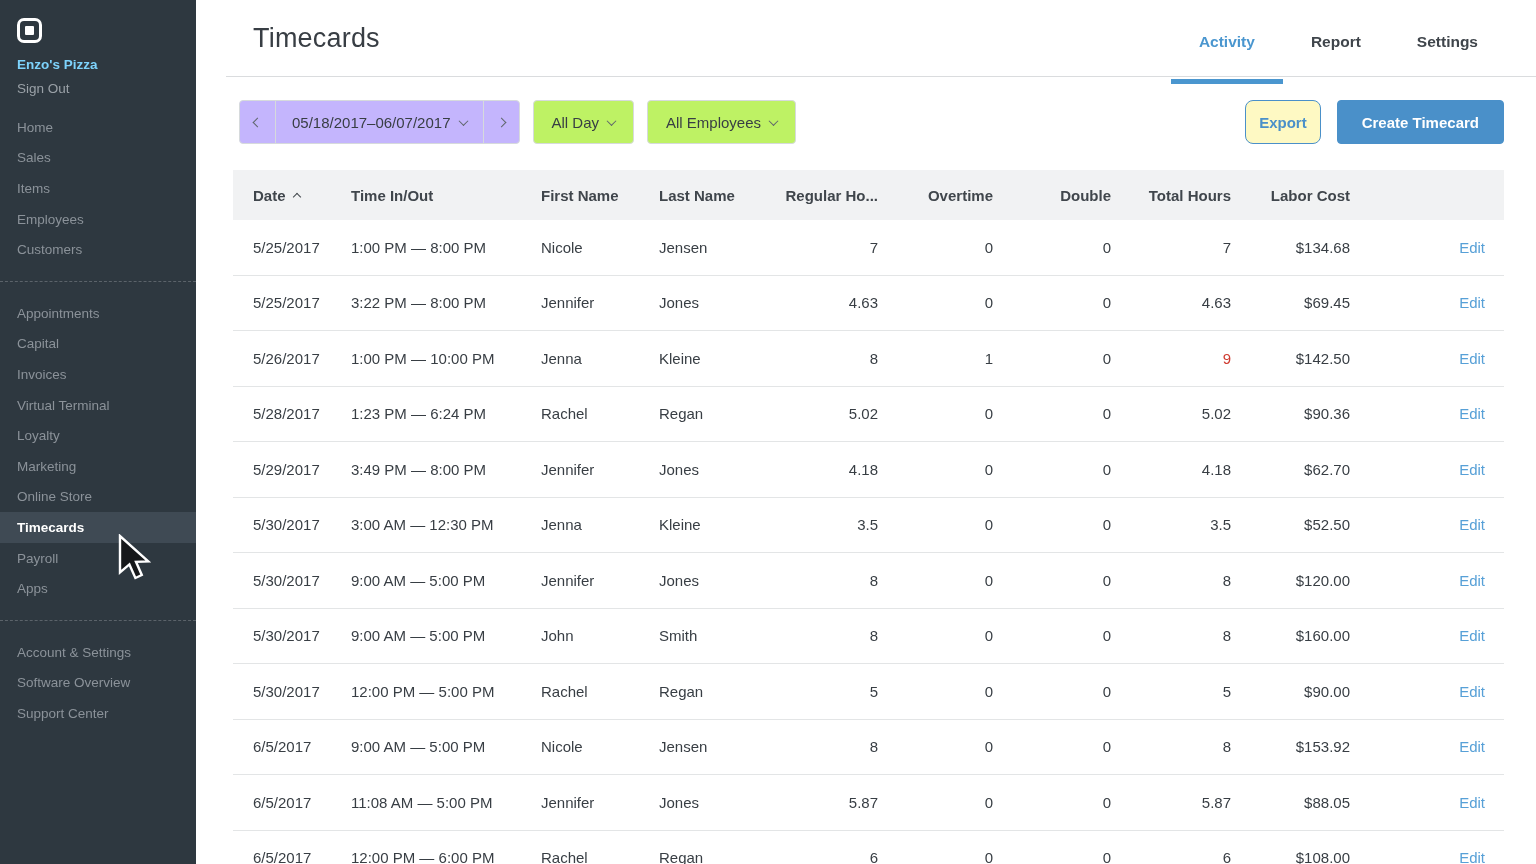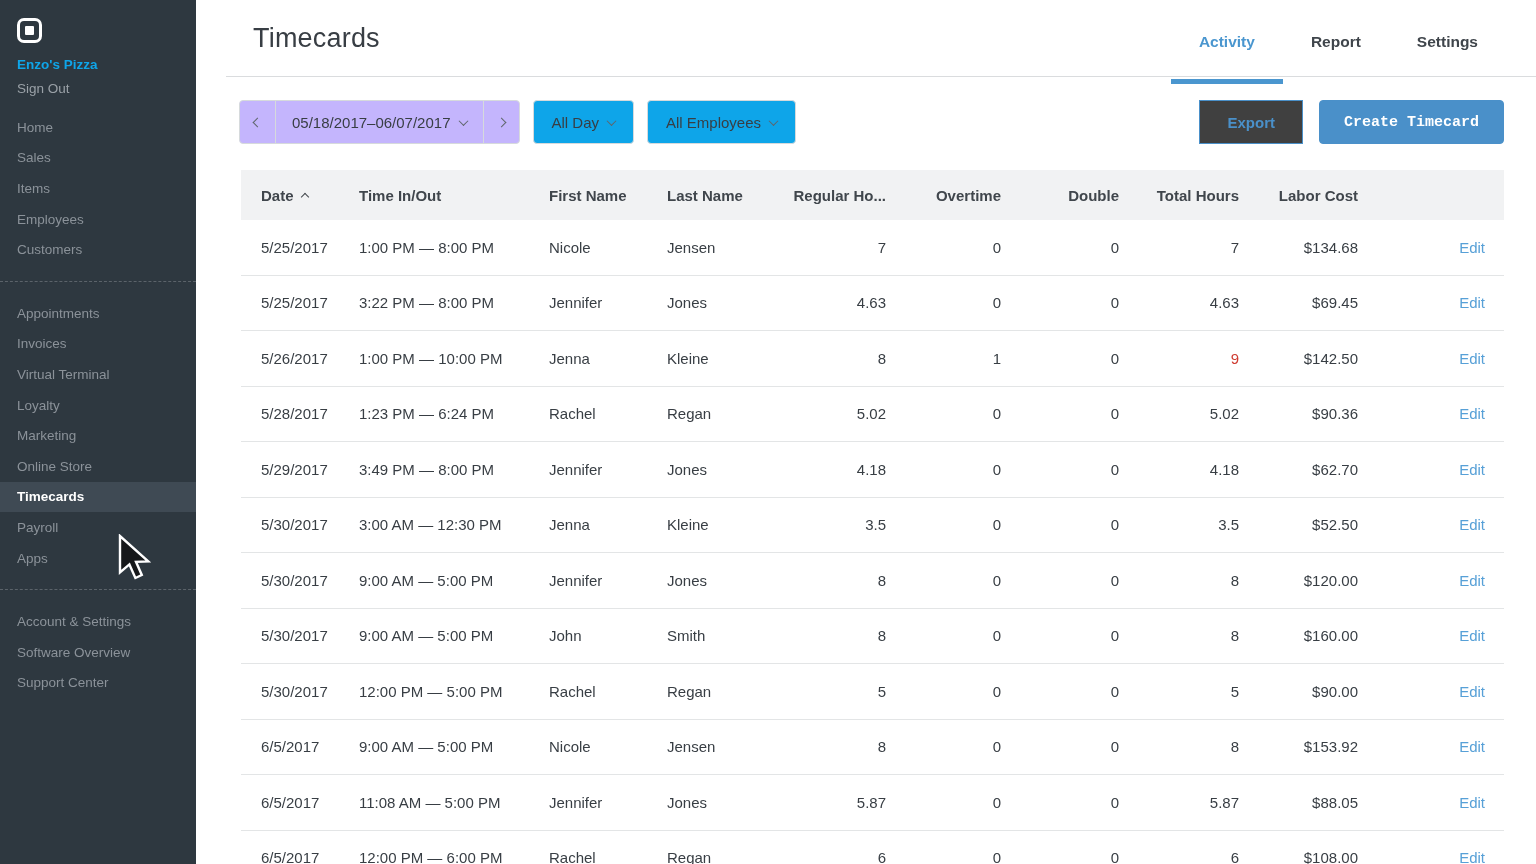--- a/index.html
+++ b/index.html
@@ -12,21 +12,21 @@
   }
   *{box-sizing:border-box;margin:0;padding:0;}
   html,body{width:1536px;height:864px;overflow:hidden;}
   body{display:flex;background:#fff;font-family:"Liberation Sans",sans-serif;color:#383e44;}
 
   
   .sidebar{width:196px;flex-shrink:0;background:var(--sidebar-bg);color:#8b9299;
            font-size:13.5px;position:relative;height:864px;}
   .logo{margin:18px 0 0 17px;width:25px;height:25px;border:3px solid #fff;border-radius:7px;position:relative;}
   .logo::after{content:'';position:absolute;inset:5px;background:#fff;border-radius:1px;}
-  .business-name{margin:14px 17px 0;color:#0ea5e9;font-weight:700;}
+  .business-name{margin:14px 17px 0;color:#7dd3fc;font-weight:700;}
   .sign-out{margin:9px 17px 0;color:#9aa1a7;cursor:pointer;}
   .nav-section{margin-top:16px;}
   .nav-item{padding:7.8px 17px;cursor:pointer;line-height:15px;}
   .nav-item.active{background:var(--sidebar-active-bg);color:#fff;font-weight:700;}
   .nav-divider{border-top:1px dashed rgba(255,255,255,0.22);margin:16px 0 0;}
   .cursor{position:absolute;left:117px;top:534px;z-index:5;}
 
   
   .main{flex:1;display:flex;flex-direction:column;background:#fff;min-width:0;}
   .page-header{margin-left:30px;height:84px;border-bottom:1px solid #dadcde;
@@ -38,44 +38,44 @@
   .tab.active{color:var(--accent-blue);}
   .tab-indicator{position:absolute;left:0;right:0;bottom:0;height:5px;background:var(--accent-blue);}
 
   
   .toolbar{display:flex;align-items:center;margin:23px 32px 26px 43px;}
   .seg-control{display:flex;border:1px solid #d6dadc;border-radius:4px;background:#c4b5fd;height:44px;overflow:hidden;}
   .seg{display:flex;align-items:center;justify-content:center;padding:0 14px;
        border-right:1px solid #d6dadc;cursor:pointer;font-size:15px;font-weight:500;color:#383e44;}
   .seg:last-child{border-right:none;}
   .seg.date{padding:0 16px;}
-  .filter-btn{height:44px;background:#0ea5e9;border:1px solid #d6dadc;border-radius:4px;
+  .filter-btn{height:44px;background:#bef264;border:1px solid #d6dadc;border-radius:4px;
               padding:0 18px;margin-left:13px;display:flex;align-items:center;
               font-size:15px;font-weight:500;color:#383e44;cursor:pointer;}
   .spacer{flex:1;}
-  .export-btn{height:44px;padding:0 27px;background:#404040;border:1px solid var(--button-blue);
-              color:var(--button-blue);border-radius:0;font-weight:600;font-size:15px;
+  .export-btn{height:44px;padding:0 13px;background:#fef9c3;border:1px solid var(--button-blue);
+              color:var(--button-blue);border-radius:8px;font-weight:600;font-size:15px;
               font-family:inherit;cursor:pointer;}
   .create-btn{height:44px;padding:0 24px;background:var(--button-blue);border:1px solid var(--button-blue);
-              color:#fff;border-radius:4px;font-weight:600;font-size:15px;font-family:Liberation Mono, monospace;
+              color:#fff;border-radius:4px;font-weight:600;font-size:15px;font-family:Liberation Sans, sans-serif;
               margin-left:16px;cursor:pointer;}
 
   
   .chev{display:inline-block;width:7px;height:7px;border-right:1.8px solid #5f666c;border-bottom:1.8px solid #5f666c;}
   .chev.down{transform:rotate(45deg) translate(-1px,-1px);margin-left:9px;}
   .chev.left{transform:rotate(135deg);}
   .chev.right{transform:rotate(-45deg);}
   .sort-caret{display:inline-block;width:6px;height:6px;margin-left:8px;
               border-left:1.7px solid #43484d;border-top:1.7px solid #43484d;
               transform:rotate(45deg);vertical-align:1px;}
 
   
   .timecard-table{margin:0 32px 0 37px;}
   .thead,.tr{display:grid;grid-template-columns:118px 190px 118px 122px 97px 115px 118px 120px 119px 1fr;
-             align-items:center;margin-left:8px;}
+             align-items:center;}
   .thead{background:var(--table-header-bg);height:50px;font-size:15px;font-weight:600;color:#40464c;}
   .tr{height:55.5px;border-bottom:1px solid #e3e5e6;font-size:15px;color:#383e44;}
   .th,.td{white-space:nowrap;overflow:hidden;}
   .c0{padding-left:20px;}
   .right{text-align:right;}
   .c9{padding-right:19px;}
   .td.alert{color:var(--alert-red);}
   .edit-link{color:#57a0d7;cursor:pointer;text-decoration:none;}
 </style>
 </head>
@@ -89,20 +89,21 @@
   <div class="nav-section" id="nav-primary">
       <div class="nav-item">Home</div>
       <div class="nav-item">Sales</div>
       <div class="nav-item">Items</div>
       <div class="nav-item">Employees</div>
       <div class="nav-item">Customers</div>
     </div>
   <div class="nav-divider"></div>
   <div class="nav-section" id="nav-secondary">
       <div class="nav-item">Appointments</div>
+      <div class="nav-item">Capital</div>
       <div class="nav-item">Invoices</div>
       <div class="nav-item">Virtual Terminal</div>
       <div class="nav-item">Loyalty</div>
       <div class="nav-item">Marketing</div>
       <div class="nav-item">Online Store</div>
       <div class="nav-item active">Timecards</div>
       <div class="nav-item">Payroll</div>
       <div class="nav-item">Apps</div>
     </div>
   <div class="nav-divider"></div>

